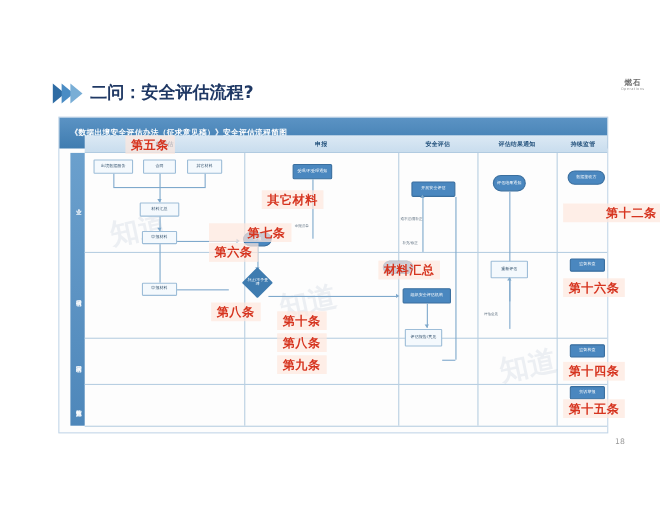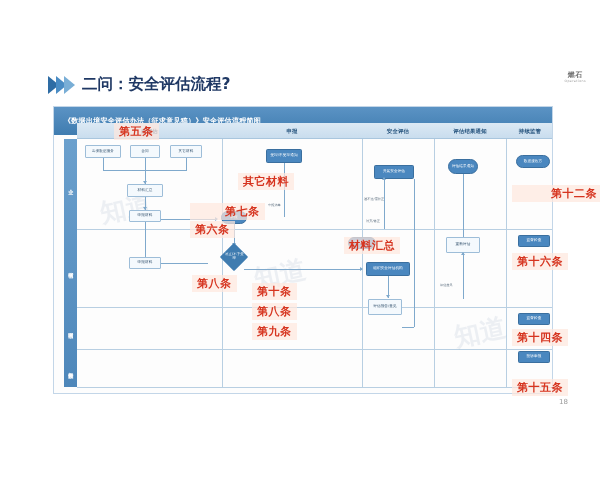--- a/index.html
+++ b/index.html
@@ -294,17 +294,17 @@
       <div class="article" style="left:136px; top:96px;padding-left:35px;">第七条</div>
       <div class="article" style="left:136px; top:114px;">第六条</div>
       <div class="article" style="left:138px; top:168px;">第八条</div>
       <div class="article" style="left:198px; top:176px;">第十条</div>
       <div class="article" style="left:198px; top:196px;">第八条</div>
       <div class="article" style="left:198px; top:216px;">第九条</div>
       <div class="article" style="left:290px; top:130px;">材料汇总</div>
       <div class="article" style="left:458px; top:78px;padding-left:39px;">第十二条</div>
       <div class="article" style="left:458px; top:146px;">第十六条</div>
       <div class="article" style="left:458px; top:222px;">第十四条</div>
-      <div class="article" style="left:458px; top:272px;">第十五条</div>
+      <div class="article" style="left:458px; top:256px;">第十五条</div>
 
     </div>
   </div>
 </div>
 
 </body></html>

